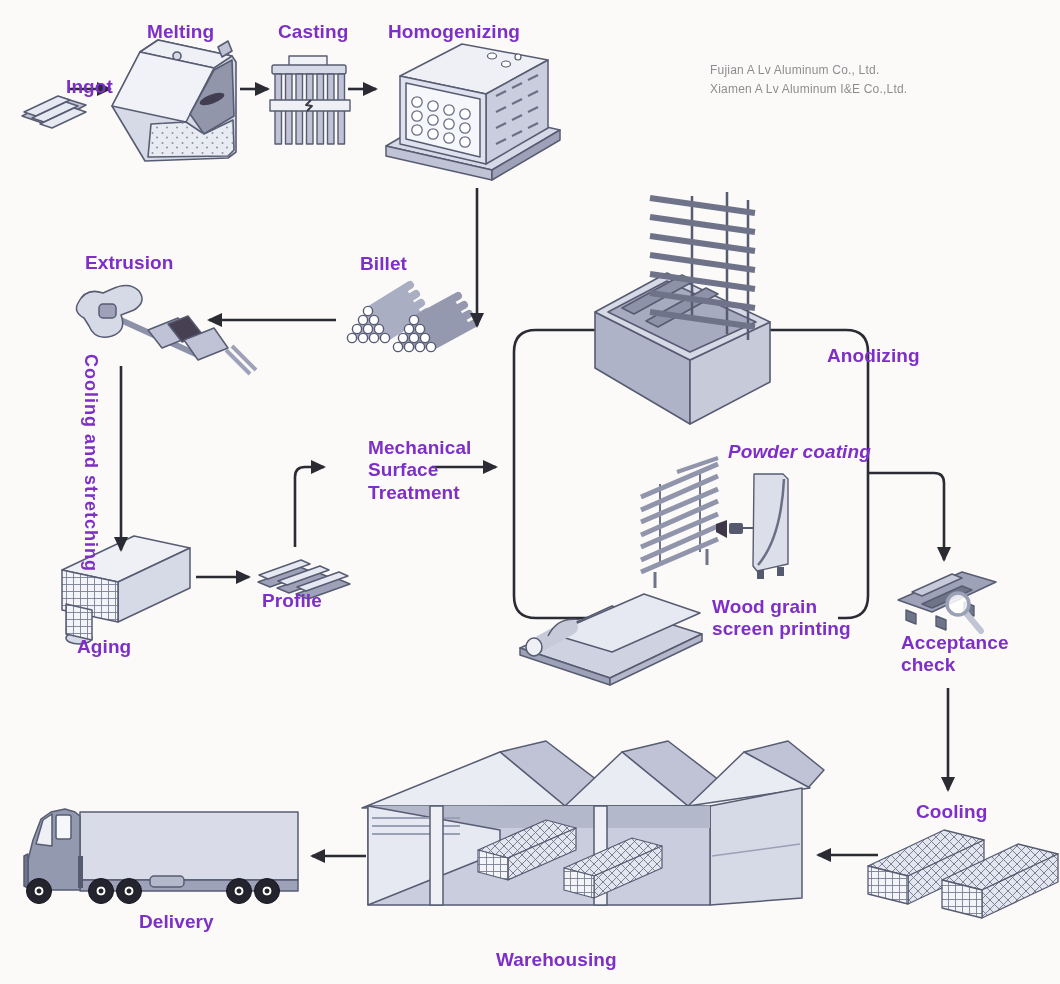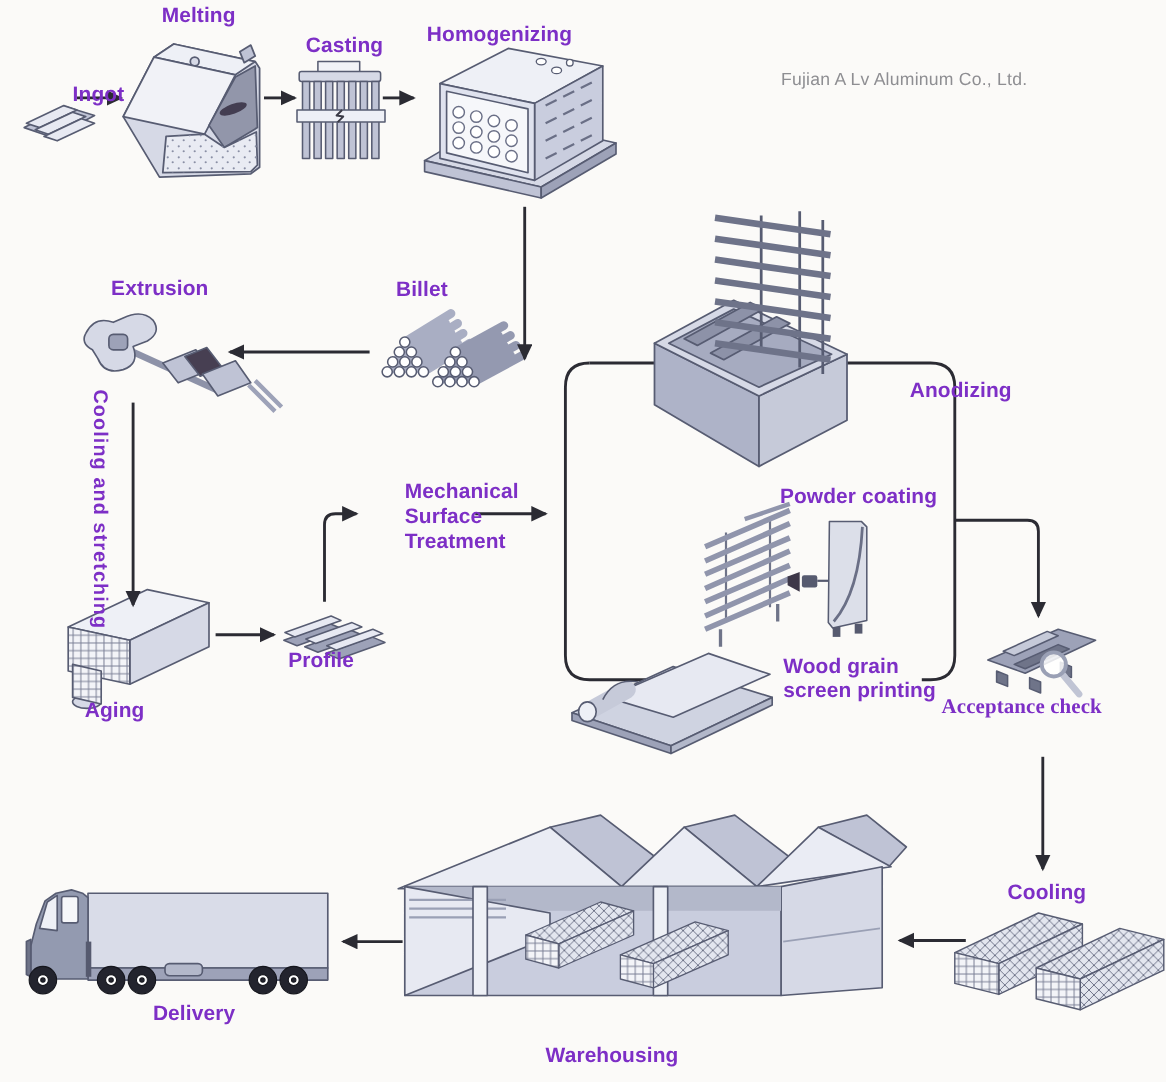--- a/index.html
+++ b/index.html
@@ -14,21 +14,21 @@
   .arr{marker-end:url(#ah);}
   .lbl{
     position:absolute;color:var(--accent-purple,#7d2fc6);
     font-weight:bold;font-size:19px;line-height:1.18;
     white-space:pre-line;letter-spacing:0.1px;
   }
   .lbl.vertical{writing-mode:vertical-rl;font-size:18px;letter-spacing:1px;}
   .company{
     position:absolute;left:710px;top:61px;
     color:var(--company-gray,#8e8e92);
-    font-size:16px;line-height:1.55;letter-spacing:0.2px;
+    font-size:12px;line-height:1.55;letter-spacing:0.2px;
   }
 </style>
 </head>
 <body>
 
 <div class="stage">
 
 <svg class="art" viewBox="0 0 1060 984">
   <defs>
     <marker id="ah" markerUnits="userSpaceOnUse" markerWidth="18" markerHeight="16" refX="13" refY="7" orient="auto">
@@ -285,37 +285,38 @@
     <path class="arr" d="M295,547 V477 Q295,467 305,467 H324"></path>
     <path class="arr" d="M432,467 H496"></path>
     <path class="arr" d="M868,473 H934 Q944,473 944,483 V560"></path>
     <path class="arr" d="M948,688 V790"></path>
     <path class="arr" d="M878,855 H818"></path>
     <path class="arr" d="M366,856 H312"></path>
   </g>
 </svg>
 
 <div class="lbl" style="left:22px;top:76px;margin-left:44px;">Ingot</div>
-<div class="lbl" style="left:147px;top:4px;">Melting</div>
-<div class="lbl" style="left:278px;top:31px;">Casting</div>
+<div class="lbl" style="left:147px;top:21px;">Melting</div>
+<div class="lbl" style="left:278px;top:21px;">Casting</div>
 <div class="lbl" style="left:388px;top:21px;">Homogenizing</div>
 <div class="lbl" style="left:360px;top:253px;">Billet</div>
-<div class="lbl" style="left:85px;top:252px;margin-left:16px;">Extrusion</div>
+<div class="lbl" style="left:85px;top:252px;">Extrusion</div>
 <div class="lbl vertical" style="left:80px;top:354px;">Cooling and stretching</div>
 <div class="lbl" style="left:337px;top:437px;margin-left:31px;">Mechanical
 Surface
 Treatment</div>
 <div class="lbl" style="left:262px;top:590px;">Profile</div>
 <div class="lbl" style="left:77px;top:636px;">Aging</div>
 <div class="lbl" style="left:779px;top:345px;margin-left:48px;">Anodizing</div>
-<div class="lbl" style="left:709px;top:441px;">Powder coating</div>
+<div class="lbl" style="left:728px;top:441px;font-style:italic;">Powder coating</div>
 <div class="lbl" style="left:712px;top:596px;">Wood grain
 screen printing</div>
-<div class="lbl" style="left:856px;top:632px;font-family:Liberation Serif, serif;">Acceptance check</div>
+<div class="lbl" style="left:901px;top:632px;">Acceptance check</div>
 <div class="lbl" style="left:916px;top:801px;">Cooling</div>
 <div class="lbl" style="left:496px;top:913px;margin-top:36px;">Warehousing</div>
 <div class="lbl" style="left:139px;top:911px;">Delivery</div>
 
 <div class="company">
   <div>Fujian A Lv Aluminum Co., Ltd.</div>
+  <div>Xiamen A Lv Aluminum I&amp;E Co.,Ltd.</div>
 </div>
 
 </div>
 
 </body></html>

